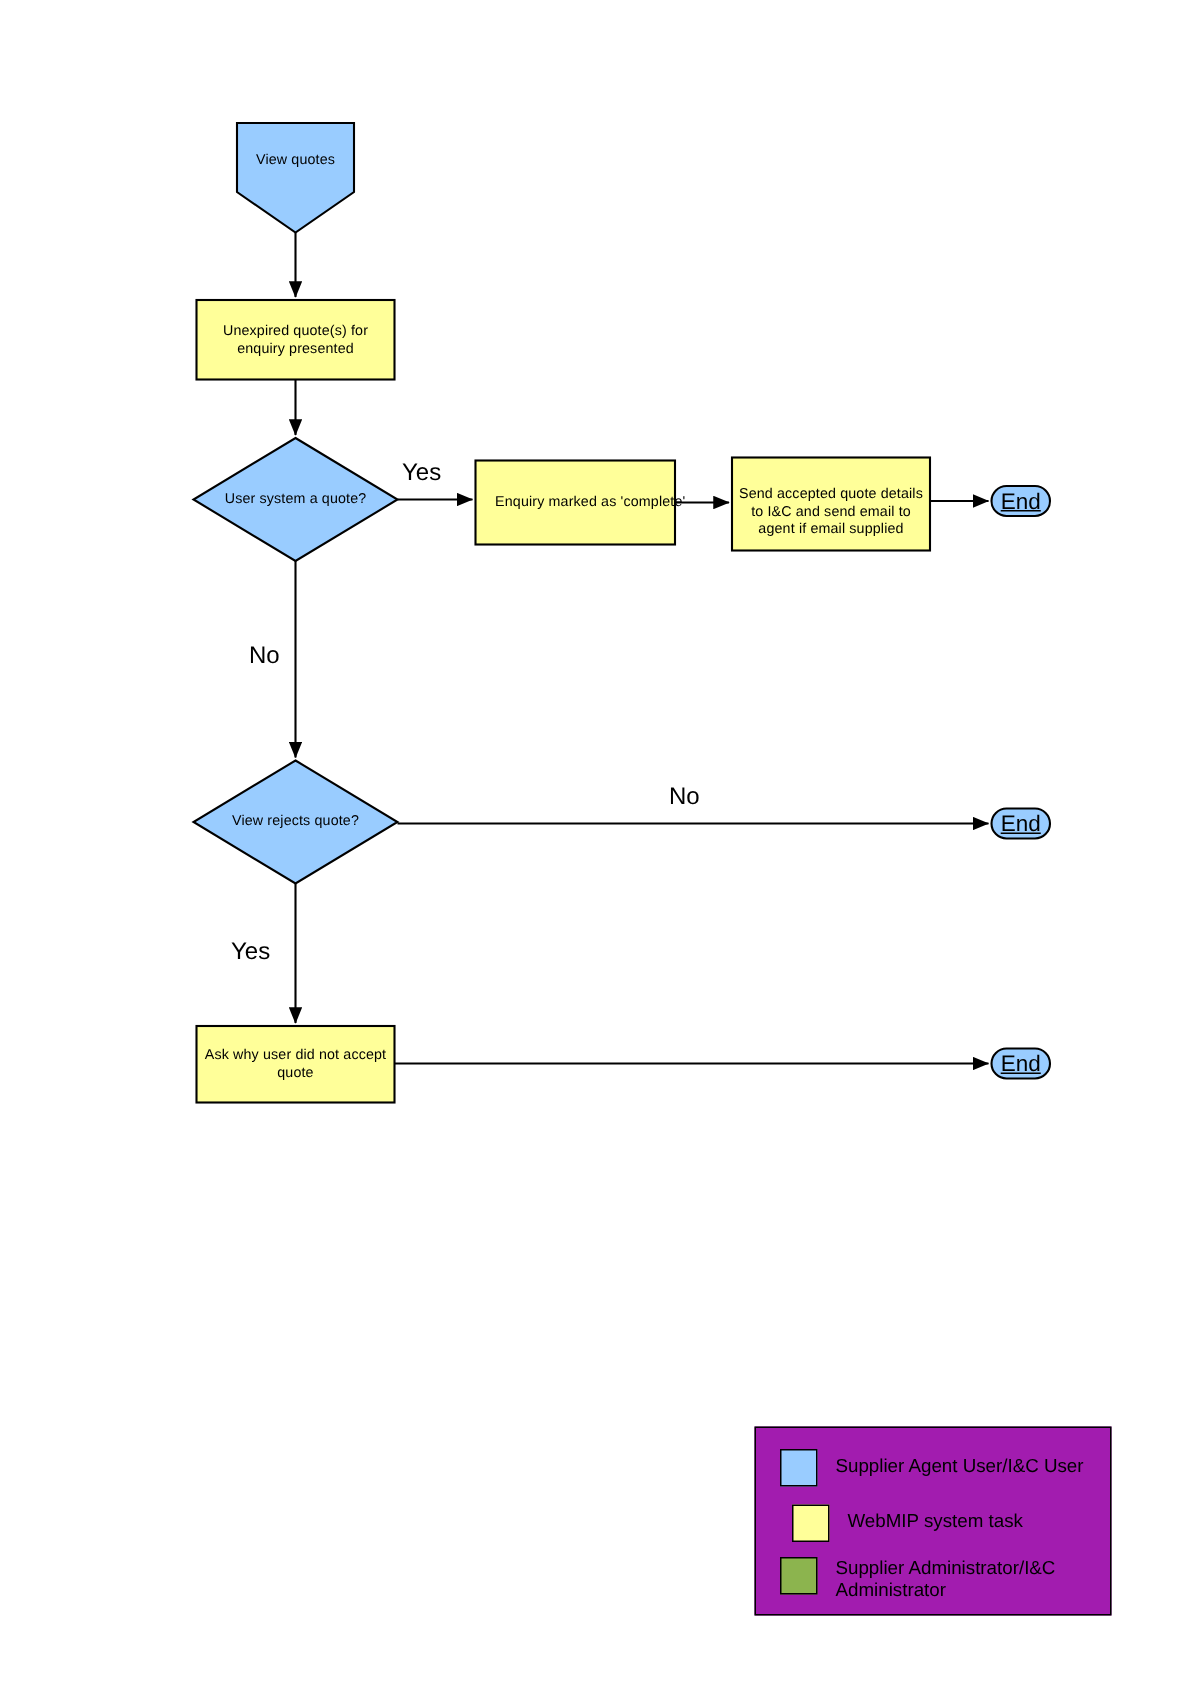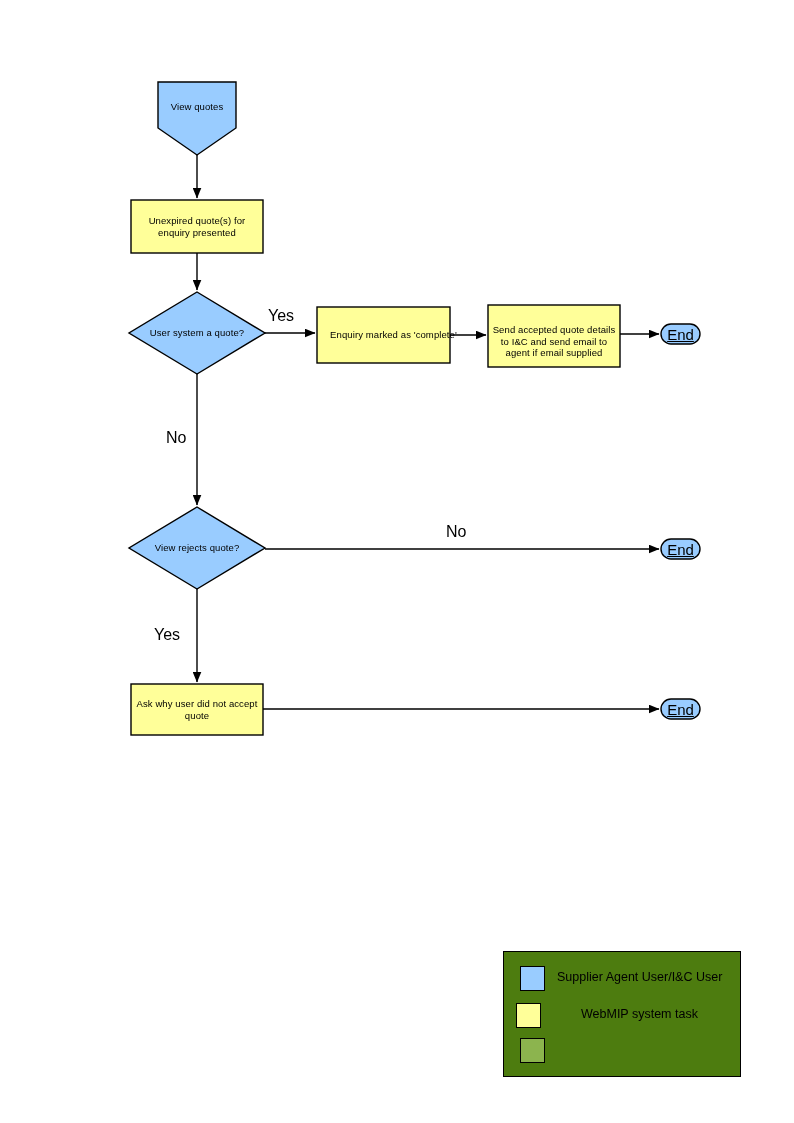--- a/index.html
+++ b/index.html
@@ -53,21 +53,21 @@
     text-decoration: underline;
   }
   
   #legend {
     position: absolute;
     left: 503px;
     top: 951px;
     width: 238px;
     height: 126px;
     border: 1.5px solid #000000;
-    background: #4d7c0f;
+    background: #a21caf;
     box-sizing: border-box;
   }
   .legend-row {
     position: absolute;
     display: flex;
     align-items: flex-start;
   }
   .legend-swatch {
     width: 25px;
     height: 25px;
@@ -190,20 +190,21 @@
 
 <div class="edge-label" style="left:446px; top:521px;">No</div>
 
 <div class="edge-label" style="left:154px; top:624px;">Yes</div>
 
 <div id="legend">
   <div class="legend-row" style="left:16px; top:14px; width:208px;">
     <span class="legend-swatch" style="background:#99CCFF;"></span>
     <span class="legend-text">Supplier Agent User/I&amp;C User</span>
   </div>
-  <div class="legend-row" style="left:12px; top:51px; width:208px;gap:28px;">
+  <div class="legend-row" style="left:24px; top:51px; width:208px;">
     <span class="legend-swatch" style="background:#FFFF99;"></span>
     <span class="legend-text">WebMIP system task</span>
   </div>
   <div class="legend-row" style="left:16px; top:86px; width:208px;">
     <span class="legend-swatch" style="background:#8CB44E;"></span>
+    <span class="legend-text two-line">Supplier Administrator/I&amp;C Administrator</span>
   </div>
 </div>
 
 </body></html>

